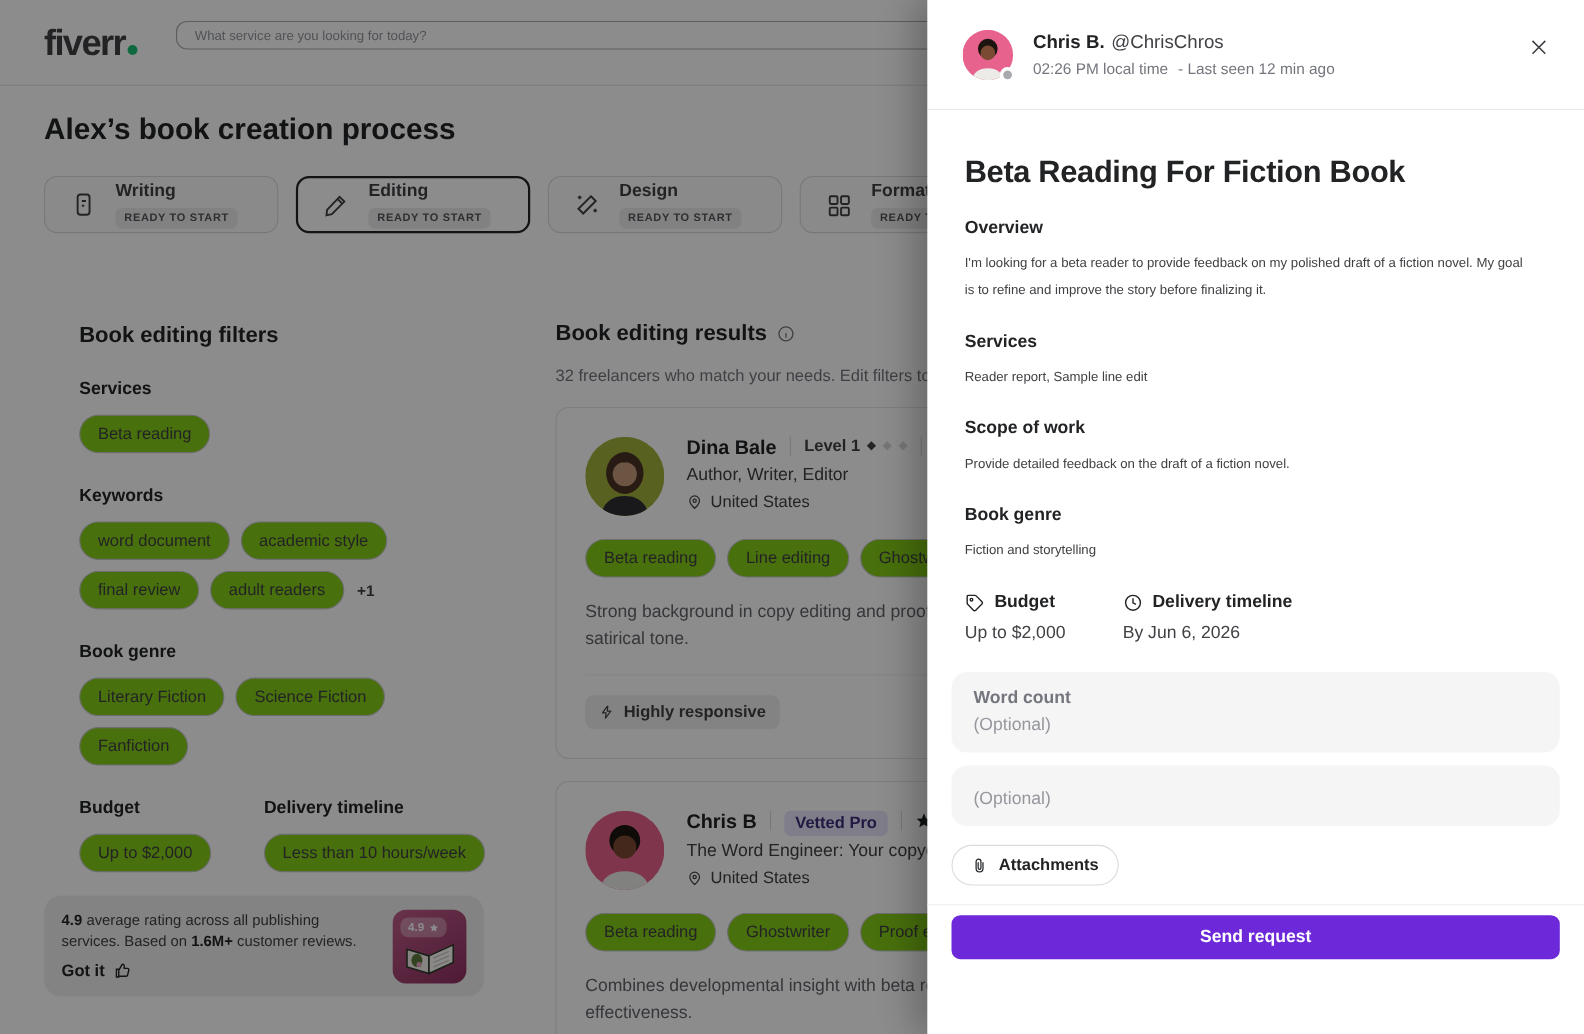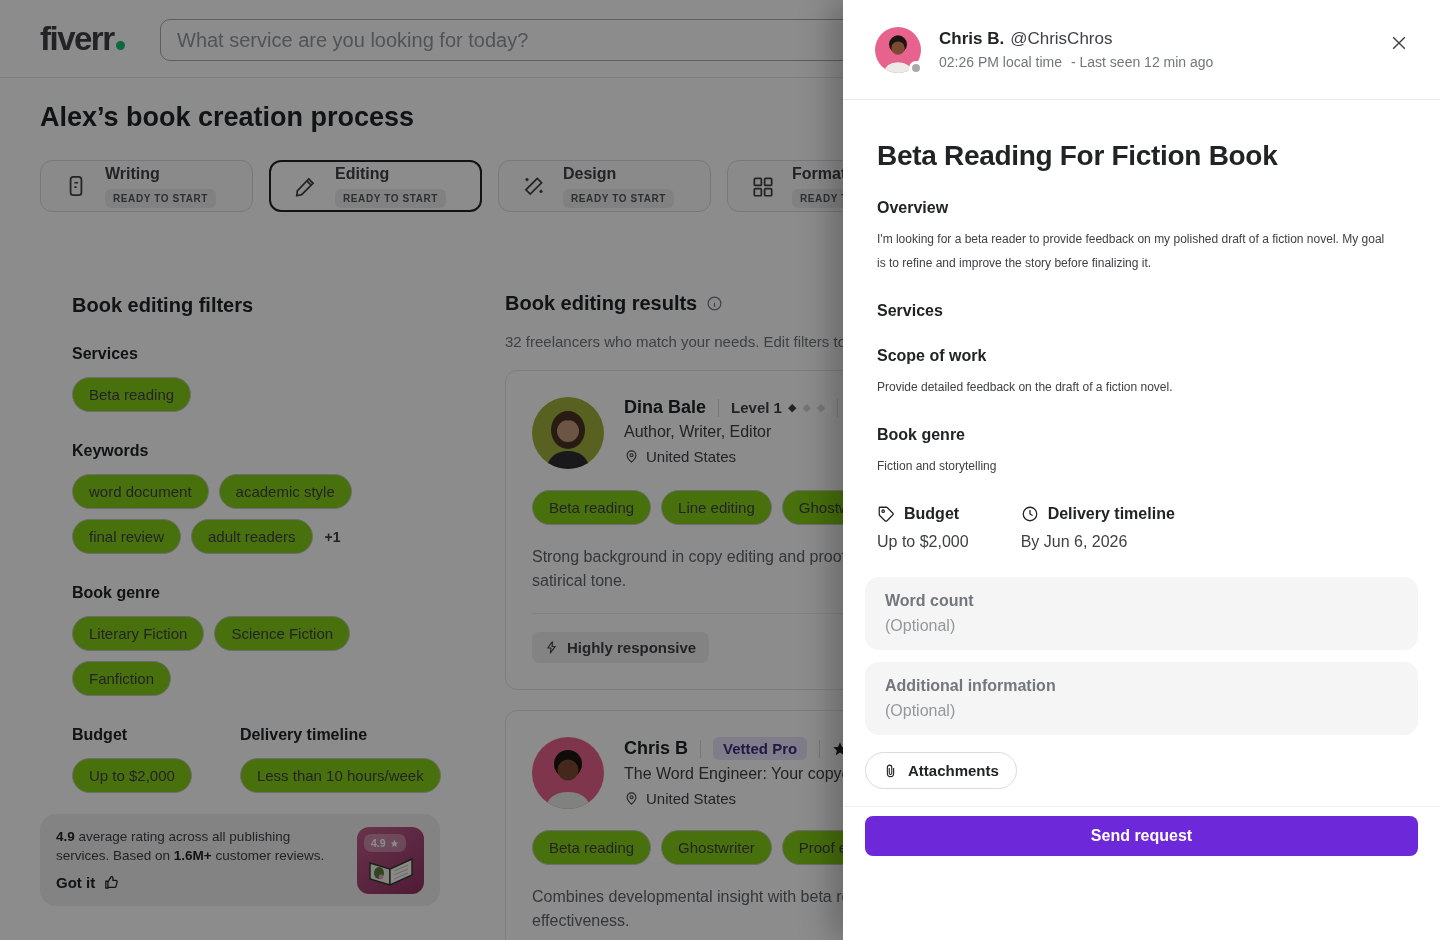--- a/index.html
+++ b/index.html
@@ -6,21 +6,21 @@
   html,body { width:1440px; height:940px; }
   body { font-family:"Liberation Sans","DejaVu Sans",sans-serif; background:#fff; color:#222325; }
   .screen { position:relative; width:1440px; height:940px; overflow:hidden; background:#fff; }
 
   
   .main { position:absolute; inset:0; background:#fff; }
 
   .topbar { position:absolute; top:0; left:0; right:0; height:78px; background:#fff; border-bottom:1px solid #e4e5e7; }
   .logo { position:absolute; left:40px; top:20px; font-size:33px; font-weight:800; letter-spacing:-1.5px; color:#404145; }
   .logo .dot { display:inline-block; width:9px; height:9px; border-radius:50%; background:#1dbf73; margin-left:2px; }
-  .search-box { position:absolute; left:160px; top:19px; width:880px; height:42px; border:1px solid #a9abad; border-radius:10px; background:#fff; font-size:20px; color:#404145; padding:0 16px; outline:none; }
+  .search-box { position:absolute; left:160px; top:19px; width:880px; height:26px; border:1px solid #a9abad; border-radius:10px; background:#fff; font-size:12px; color:#404145; padding:0 16px; outline:none; }
   .search-box::placeholder { color:#95979d; }
 
   .h1 { position:absolute; left:40px; top:102px; font-size:27px; font-weight:700; color:#222325; }
 
   .steps { position:absolute; left:40px; top:160px; display:flex; gap:16px; }
   .step { width:213px; height:52px; border:1px solid #dadbdd; border-radius:12px; background:#fbfbfb; display:flex; align-items:center; gap:16px; padding:0 22px; cursor:pointer; }
   .step.selected { border:2px solid #222325; background:#fff; }
   .step .icn { flex:0 0 auto; color:#404145; display:flex; }
   .step-label { font-size:16px; font-weight:600; color:#404145; }
   .step-badge { display:inline-block; margin-top:6px; background:#ececed; color:#53555b; font-size:10px; font-weight:700; letter-spacing:.6px; padding:4px 8px; border-radius:6px; }
@@ -40,21 +40,21 @@
   .promo-tile { width:67px; height:67px; border-radius:12px; background:linear-gradient(145deg,#c05d8b,#8e3060); position:relative; overflow:hidden; }
   .tile-badge { position:absolute; left:7px; top:7px; background:rgba(255,255,255,.32); color:#fff; font-size:10.5px; font-weight:700; border-radius:7px; padding:3px 7px; display:flex; gap:4px; align-items:center; }
 
   .results { position:absolute; left:505px; top:292px; width:780px; }
   .results-title-row { display:flex; align-items:center; gap:9px; }
   .results-title-row h2 { font-size:20px; font-weight:700; }
   .results-sub { margin-top:18px; font-size:15px; color:#74767e; white-space:nowrap; overflow:hidden; }
   .card { margin-top:20px; background:#fff; border:1px solid #e4e5e7; border-radius:12px; padding:26px; cursor:pointer; }
   .card-head { display:flex; gap:20px; }
   .avatar { width:72px; height:72px; border-radius:50%; overflow:hidden; flex:0 0 auto; }
-  .name-row { display:flex; align-items:center; gap:12px; white-space:nowrap; }
+  .name-row { display:flex; align-items:flex-start; gap:12px; white-space:nowrap; }
   .fname { font-size:18px; font-weight:700; color:#222325; }
   .vsep { width:1px; height:18px; background:#dadbdd; }
   .level { font-size:15px; font-weight:600; color:#404145; display:flex; align-items:center; gap:6px; }
   .dia { font-size:11px; line-height:1; }
   .dia.on { color:#404145; } .dia.off { color:#d7d8da; }
   .rating { display:flex; align-items:center; gap:5px; font-size:15px; font-weight:600; color:#222325; }
   .vetted { background:#e9e4fb; color:#3f2e7a; font-size:15px; font-weight:600; border-radius:6px; padding:3px 10px; }
   .tagline { margin-top:5px; font-size:16px; color:#404145; white-space:nowrap; }
   .loc { margin-top:7px; display:flex; align-items:center; gap:7px; font-size:15px; color:#404145; }
   .card .chips { margin-top:21px; flex-wrap:nowrap; }
@@ -378,20 +378,21 @@
       <div class="p-inner">
         <div class="p-title">Beta Reading For Fiction Book</div>
 
         <div class="sec">
           <div class="sec-label">Overview</div>
           <div class="sec-text">I'm looking for a beta reader to provide feedback on my polished draft of a fiction novel. My goal is to refine and improve the story before finalizing it.</div>
         </div>
 
         <div class="sec">
           <div class="sec-label">Services</div>
+          <div class="sec-text">Reader report, Sample line edit</div>
         </div>
 
         <div class="sec">
           <div class="sec-label">Scope of work</div>
           <div class="sec-text">Provide detailed feedback on the draft of a fiction novel.</div>
         </div>
 
         <div class="sec">
           <div class="sec-label">Book genre</div>
           <div class="sec-text">Fiction and storytelling</div>
@@ -419,21 +420,20 @@
             <div class="meta-val">By Jun 6, 2026</div>
           </div>
         </div>
       </div>
 
       <div class="in-box">
         <div class="in-label">Word count</div>
         <div class="in-ph">(Optional)</div>
       </div>
       <div class="in-box">
-        <div class="in-label">Additional information</div>
         <div class="in-ph">(Optional)</div>
       </div>
 
       <button class="attach">
         <svg width="15" height="16" viewBox="0 0 24 24" fill="none" stroke="#222325" stroke-width="1.8">
             <path d="M17 7v9a5 5 0 0 1-10 0V6a3.5 3.5 0 0 1 7 0v9.5a2 2 0 0 1-4 0V7"></path>
           </svg>
         <span>Attachments</span>
       </button>
 

